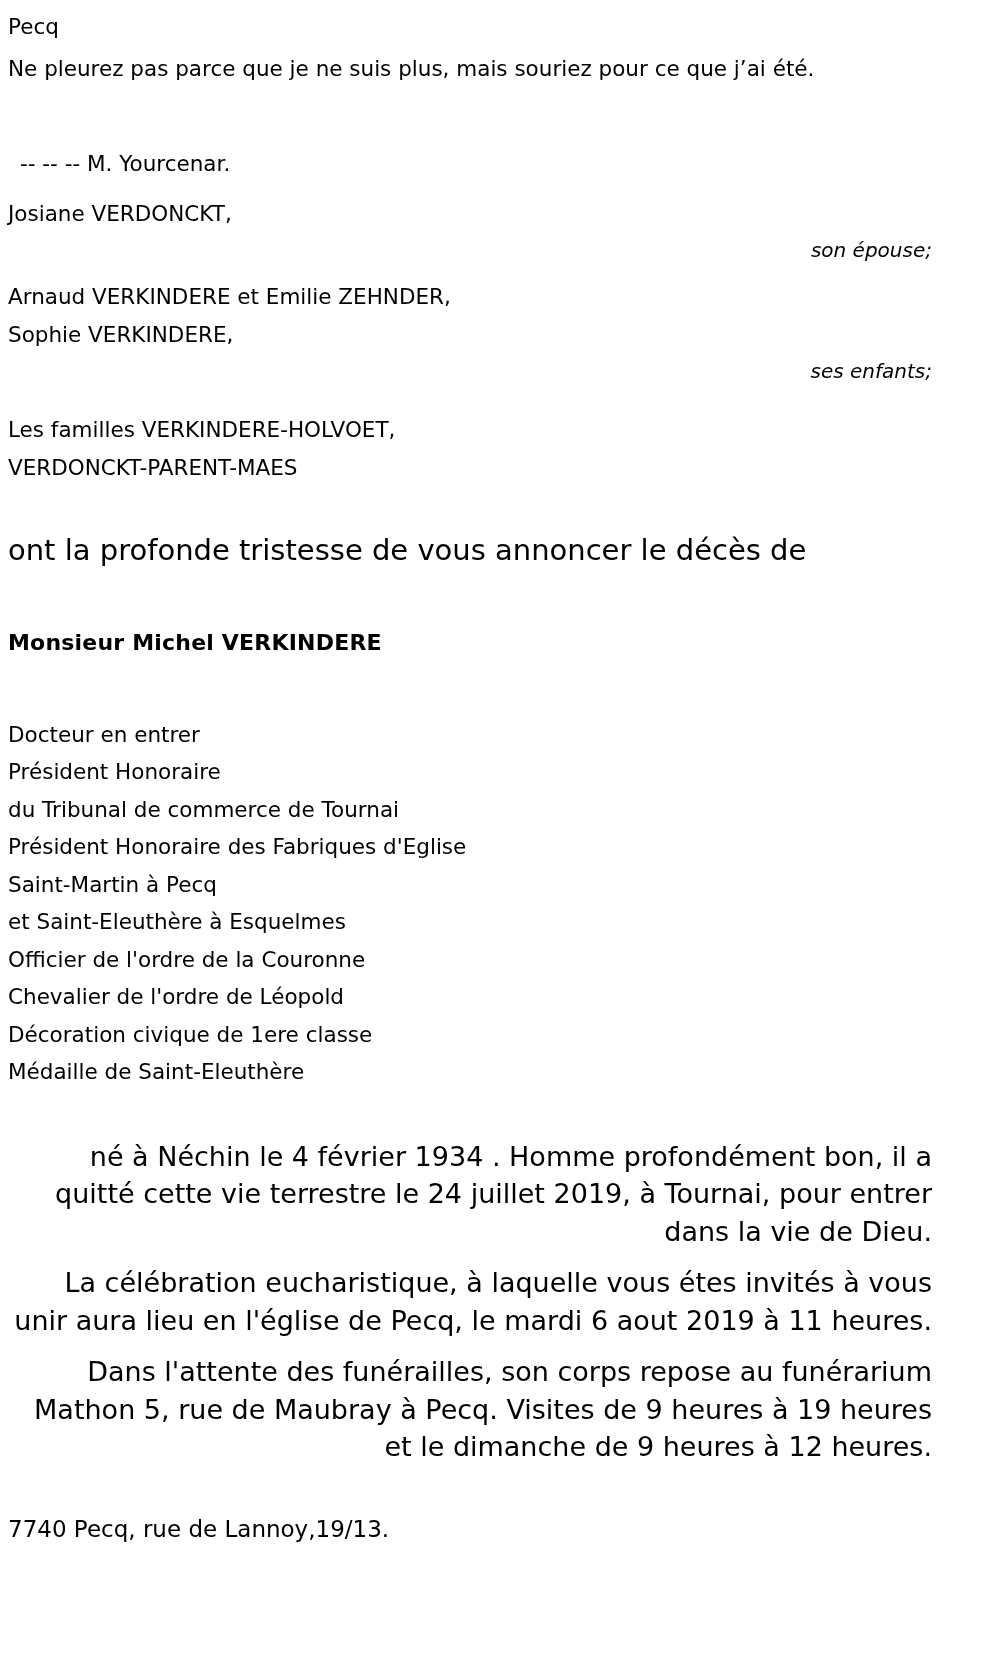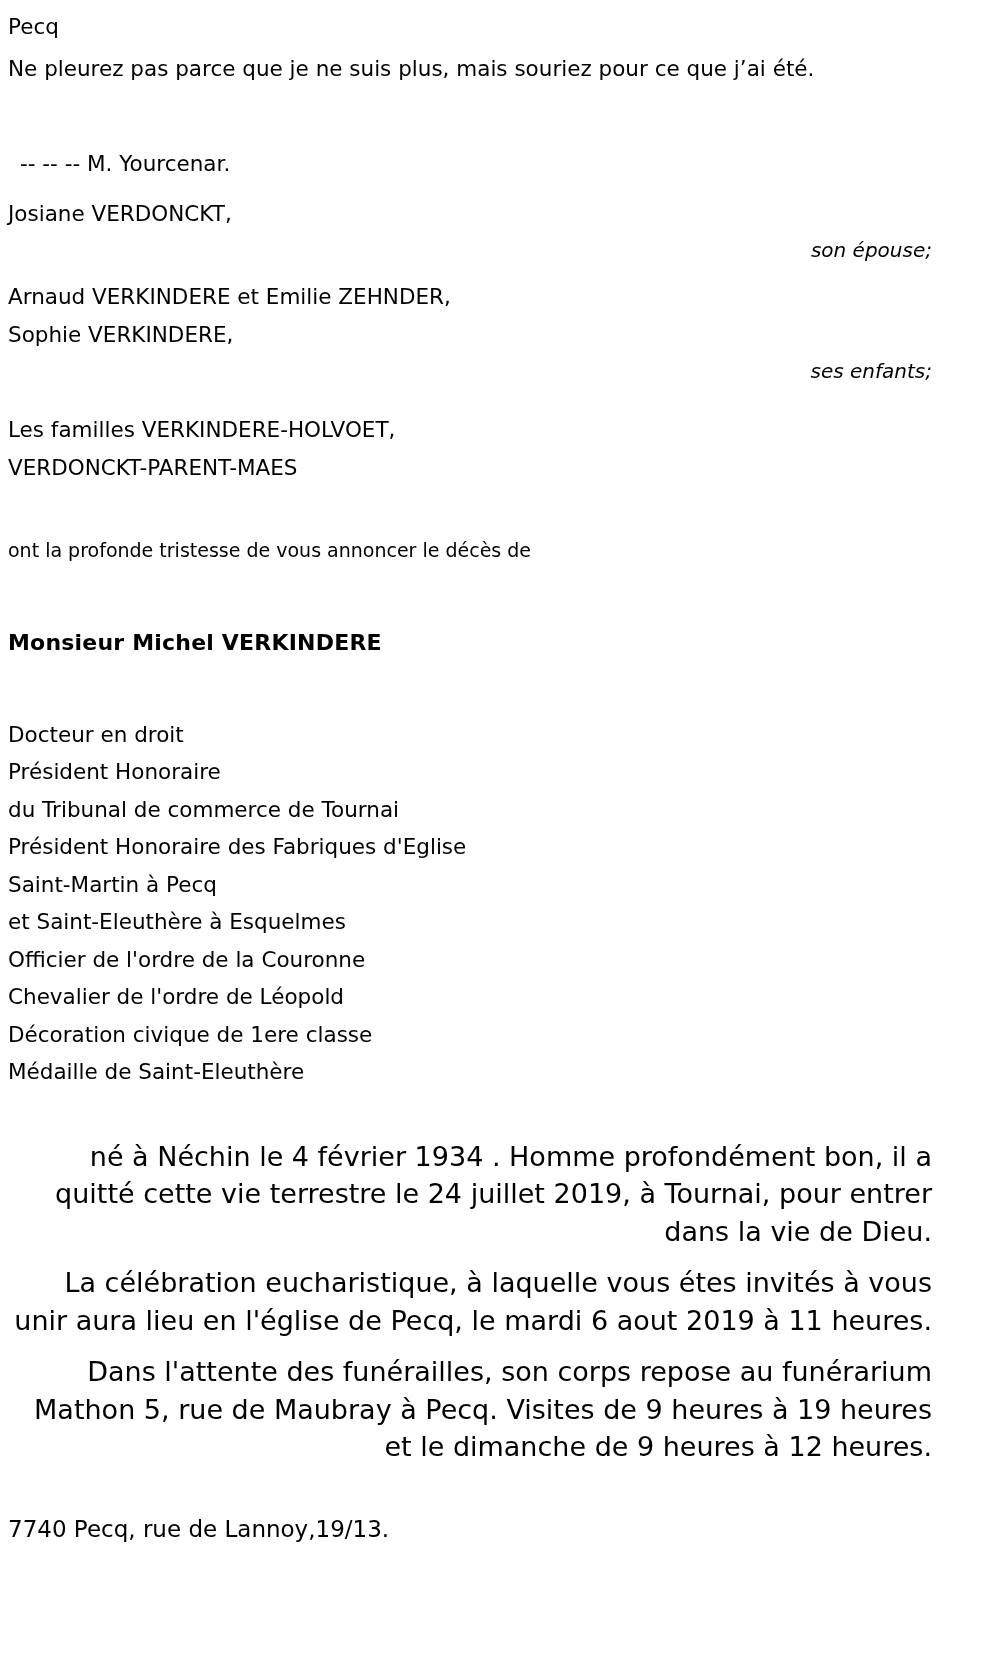--- a/index.html
+++ b/index.html
@@ -72,21 +72,21 @@
   .rel-gap { height: 9px; }
 
   .families {
     font-size: 21.5px;
     line-height: 37.5px;
     margin-top: 12px;
   }
   .families span { display: block; white-space: pre; }
 
   .announce {
-    font-size: 19px;
+    font-size: 29px;
     line-height: 37.5px;
     margin-top: 46px;
   }
 
   
   .deceased-name {
     font-size: 22px;
     font-weight: bold;
     line-height: 42px;
     letter-spacing: 0.2px;
@@ -162,21 +162,21 @@
         <span>VERDONCKT-PARENT-MAES</span>
       </div>
 
     </div>
 
     <div class="announce">ont la profonde tristesse de vous annoncer le décès de</div>
 
     <div class="deceased-name">Monsieur Michel VERKINDERE</div>
 
     <div class="titles">
-      <span>Docteur en droit</span>
+      <span>Docteur en entrer</span>
       <span>Président Honoraire</span>
       <span>du Tribunal de commerce de Tournai</span>
       <span>Président Honoraire des Fabriques d'Eglise</span>
       <span>Saint-Martin à Pecq</span>
       <span>et Saint-Eleuthère à Esquelmes</span>
       <span>Officier de l'ordre de la Couronne</span>
       <span>Chevalier de l'ordre de Léopold</span>
       <span>Décoration civique de 1ere classe</span>
       <span>Médaille de Saint-Eleuthère</span>
     </div>

